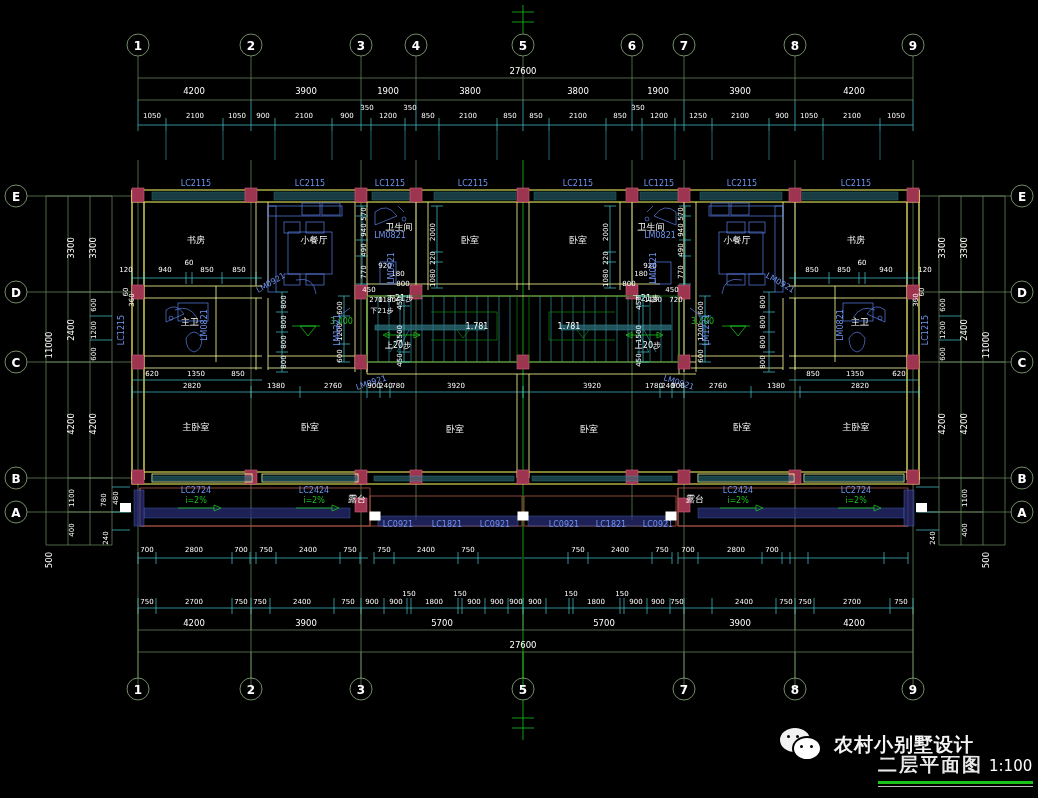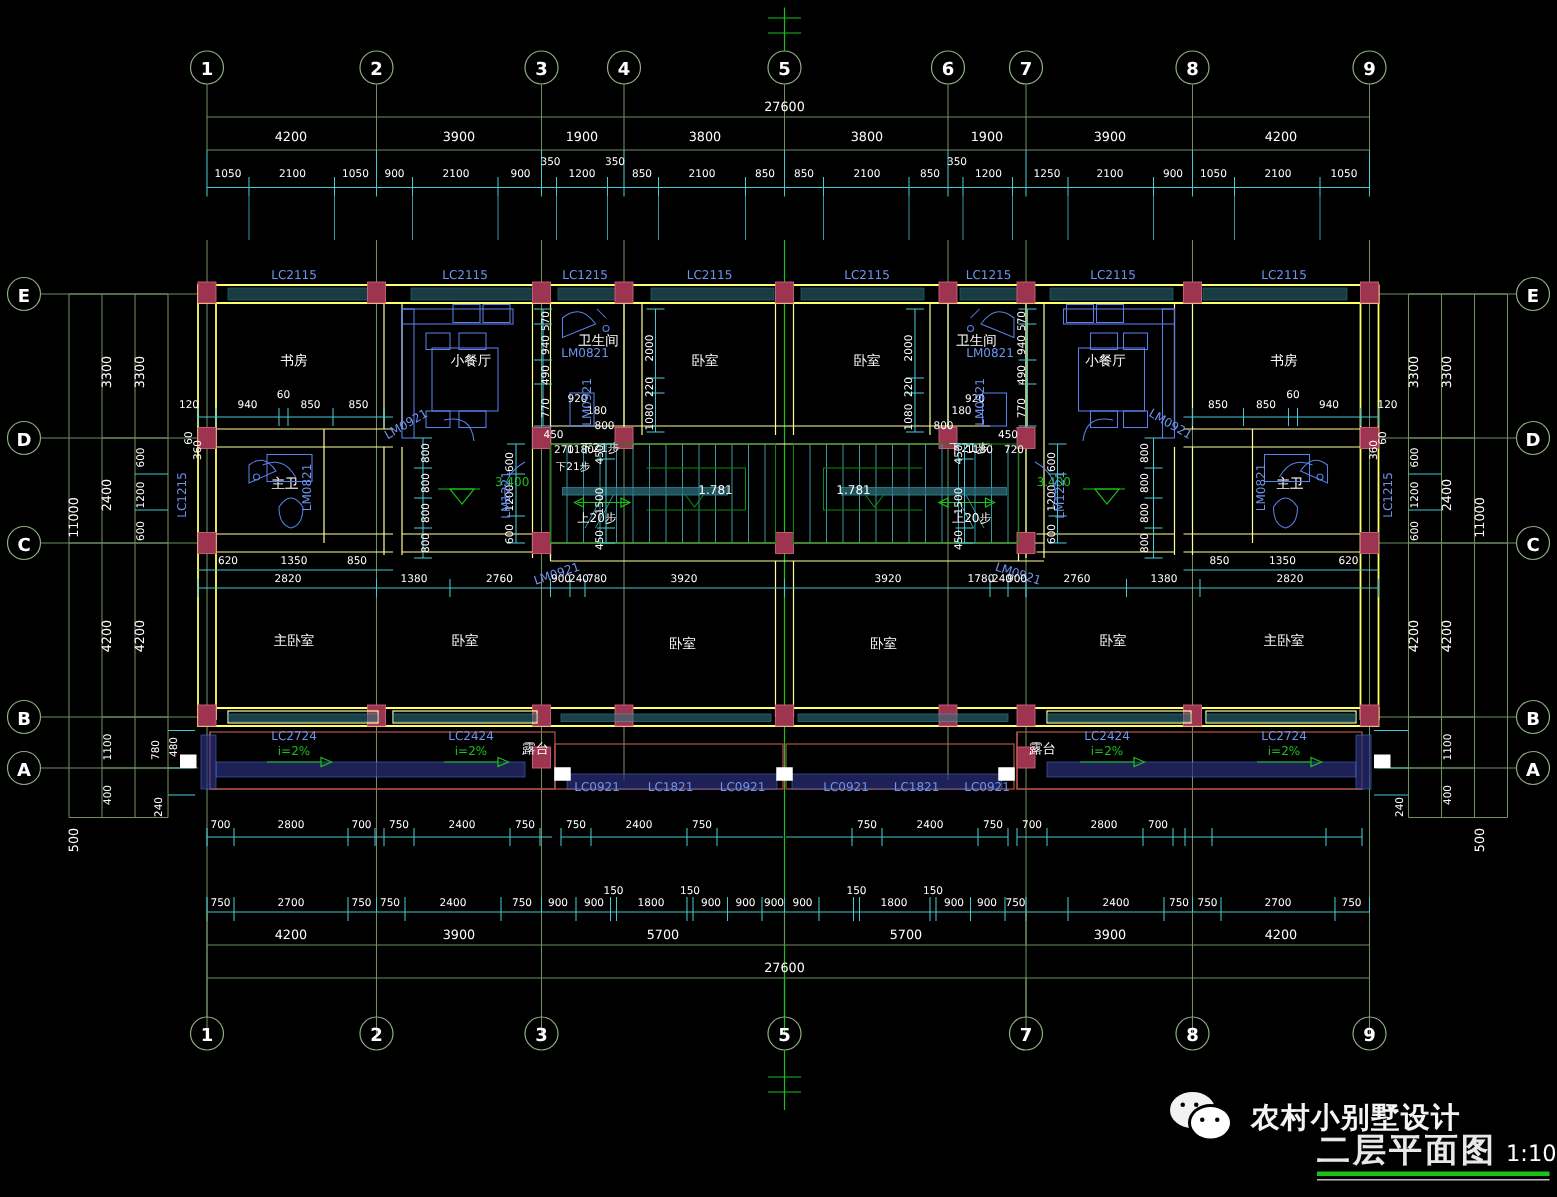--- a/index.html
+++ b/index.html
@@ -9,21 +9,21 @@
   svg{position:absolute;left:0;top:0;}
   .wm{position:absolute;left:780px;top:728px;display:flex;align-items:center;gap:8px;}
   .wm-bubble{position:relative;width:46px;height:34px;}
   .wm-bubble .b1{position:absolute;left:0;top:0;width:30px;height:24px;border-radius:50%;background:#f2f2f2;}
   .wm-bubble .b2{position:absolute;left:14px;top:10px;width:26px;height:21px;border-radius:50%;background:#fff;
                  box-shadow:0 0 0 2px #000;}
   .wm-bubble .d{position:absolute;width:3px;height:3px;background:#000;border-radius:50%;}
   .wm-text{color:#f4f4f4;font-size:19px;font-weight:bold;letter-spacing:1px;
            font-family:"DejaVu Sans","Liberation Sans",sans-serif;white-space:nowrap;}
   .title-wrap{position:absolute;left:878px;top:752px;white-space:nowrap;}
-  .title-main{color:#e8e8e8;font-size:22px;font-weight:bold;letter-spacing:2px;}
+  .title-main{color:#e8e8e8;font-size:19px;font-weight:bold;letter-spacing:2px;}
   .title-scale{color:#fff;font-size:15px;margin-left:6px;}
   .title-rule{position:absolute;left:878px;top:781px;width:155px;height:3px;background:#19c119;}
   .title-rule2{position:absolute;left:878px;top:786px;width:155px;height:1px;background:#bdbdbd;}
 </style>
 </head>
 <body>
 
 <div id="stage">
 
 <svg width="1038" height="798" viewBox="0 0 1038 798">

